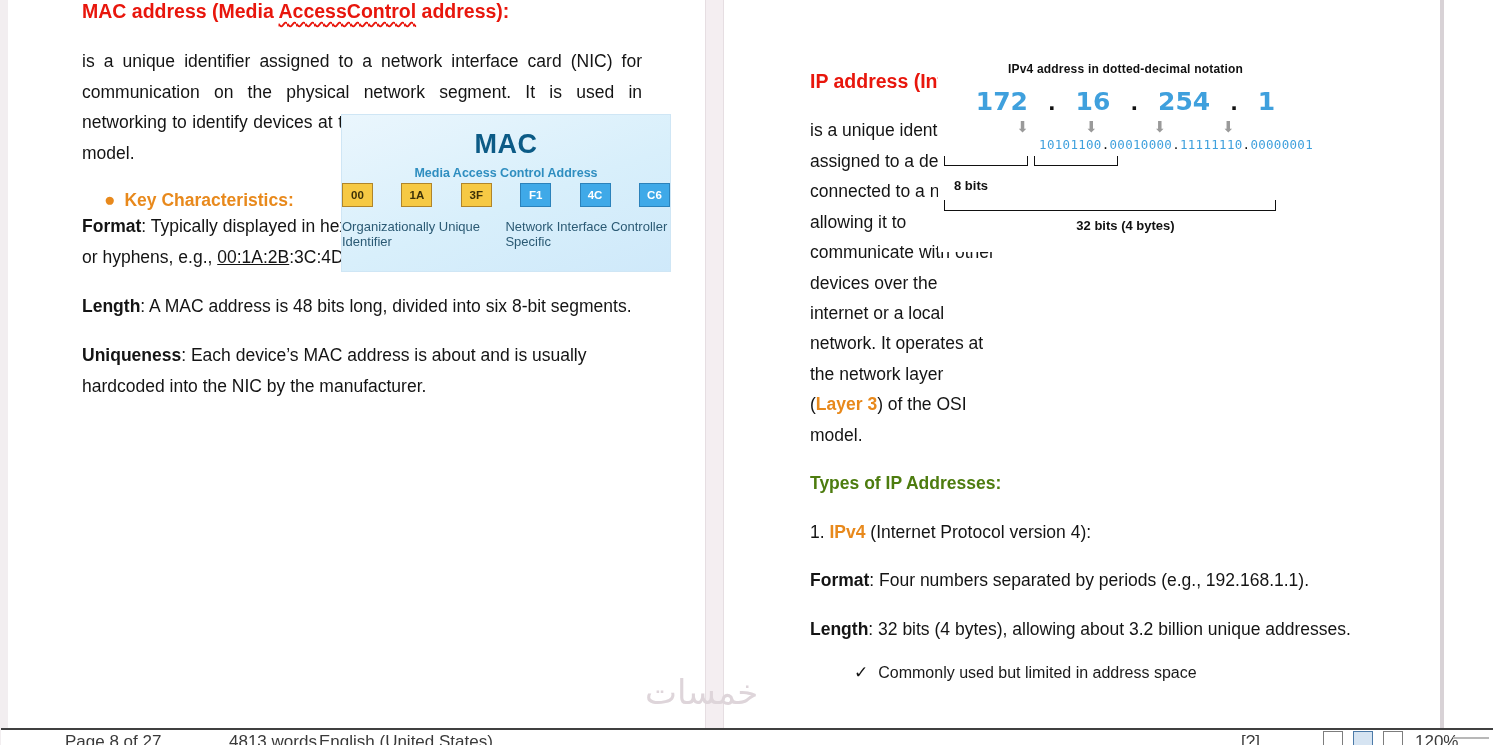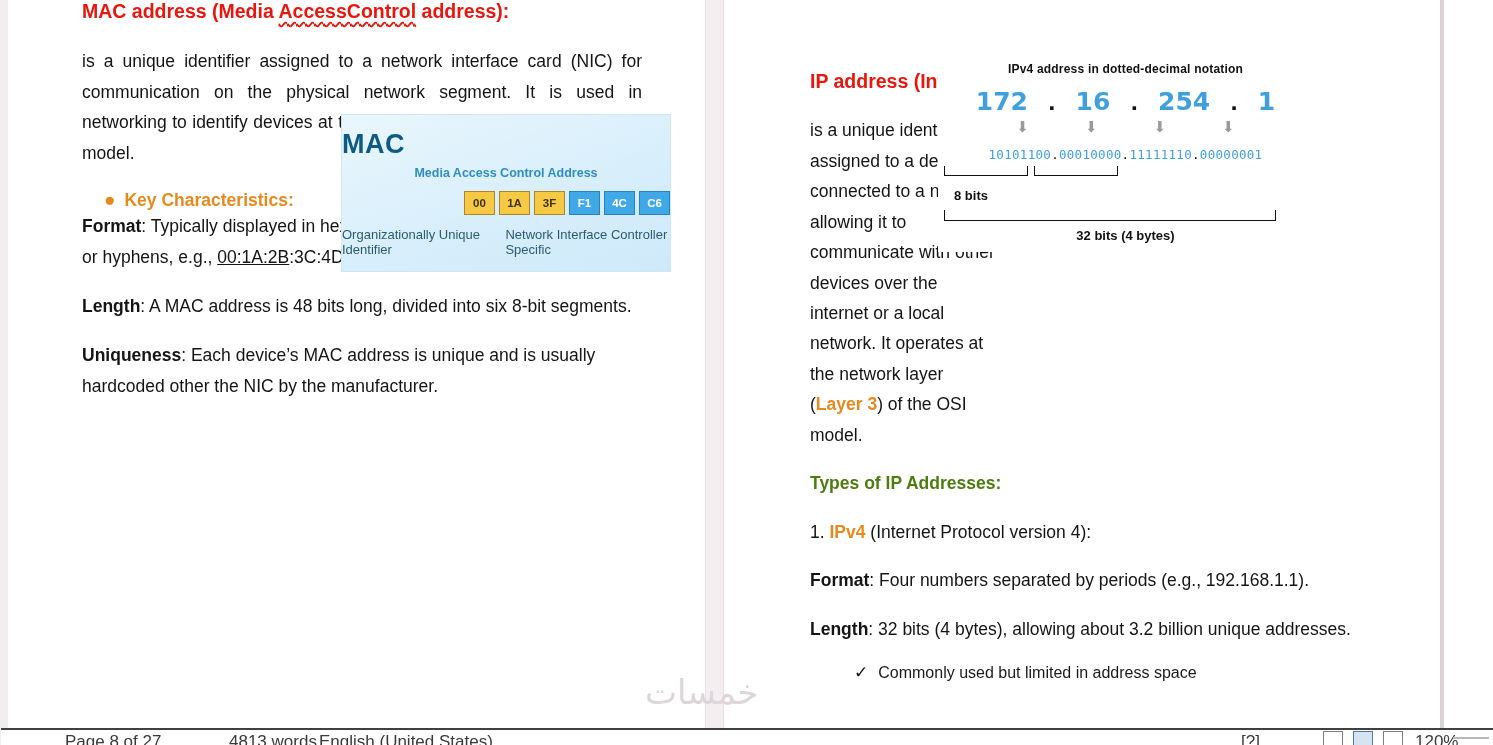--- a/index.html
+++ b/index.html
@@ -117,38 +117,39 @@
   .mac-fig {
     position: absolute;
     left: 333px;
     top: 114px;
     width: 328px;
     height: 156px;
     background: linear-gradient(160deg, #eaf6fd 0%, #d8effb 55%, #cfe9fa 100%);
     border: 1px solid #cfe6f5;
   }
   .mac-title {
+    text-align: center;
     font-size: 27px;
     font-weight: bold;
     color: #0c5b86;
     margin-top: 14px;
     letter-spacing: .5px;
   }
   .mac-sub {
     text-align: center;
     font-size: 12.5px;
     font-weight: bold;
     color: #2f8ec0;
     margin-top: 6px;
   }
   .mac-cells {
     display: flex;
-    justify-content: flex-end;
+    justify-content: space-between;
     gap: 4px;
-    margin-top: 11px;
+    margin-top: 3px;
   }
   .mac-cell {
     width: 29px;
     height: 22px;
     line-height: 22px;
     text-align: center;
     font-size: 11.5px;
     font-weight: bold;
     border: 1px solid #b0852a;
   }
@@ -193,22 +194,22 @@
   .ip-dot { color: #111111; font-size: 20px; }
   .ip-arrows {
     display: flex;
     justify-content: center;
     gap: 56px;
     margin-top: 2px;
     color: #9a9a9a;
     font-size: 15px;
   }
   .ip-bits {
-    text-align: center;
-    margin-top: 11px;
+    text-align: right;
+    margin-top: 1px;
     font-size: 12.5px;
     letter-spacing: .3px;
     color: #3fa0dd;
     font-family: "DejaVu Sans Mono", monospace;
   }
   .ip-bits .sep { color: #111111; }
   .ip-brace-row {
     position: relative;
     height: 20px;
     margin-top: 4px;
@@ -324,21 +325,21 @@
 
       <p class="body" style="">
         <span class="bold">Format</span><span>: Typically displayed in hexadecimal format, separated by colons or hyphens, e.g., </span><span class="uline">00:1A:2B</span><span>:3C:4D:5E.</span>
       </p>
 
       <p class="body justify" style="margin-top:19px;">
         <span class="bold">Length</span><span>: A MAC address is 48 bits long, divided into six 8-bit segments.</span>
       </p>
 
       <p class="body" style="margin-top:19px;">
-        <span class="bold">Uniqueness</span><span>: Each device’s MAC address is unique and is usually hardcoded other the NIC by the manufacturer.</span>
+        <span class="bold">Uniqueness</span><span>: Each device’s MAC address is about and is usually hardcoded into the NIC by the manufacturer.</span>
       </p>
     </div>
 
     <div class="mac-fig">
       <div class="mac-title">MAC</div>
       <div class="mac-sub">Media Access Control Address</div>
       <div class="mac-cells">
         <div class="mac-cell oui">00</div>
         <div class="mac-cell oui">1A</div>
         <div class="mac-cell oui">3F</div>

